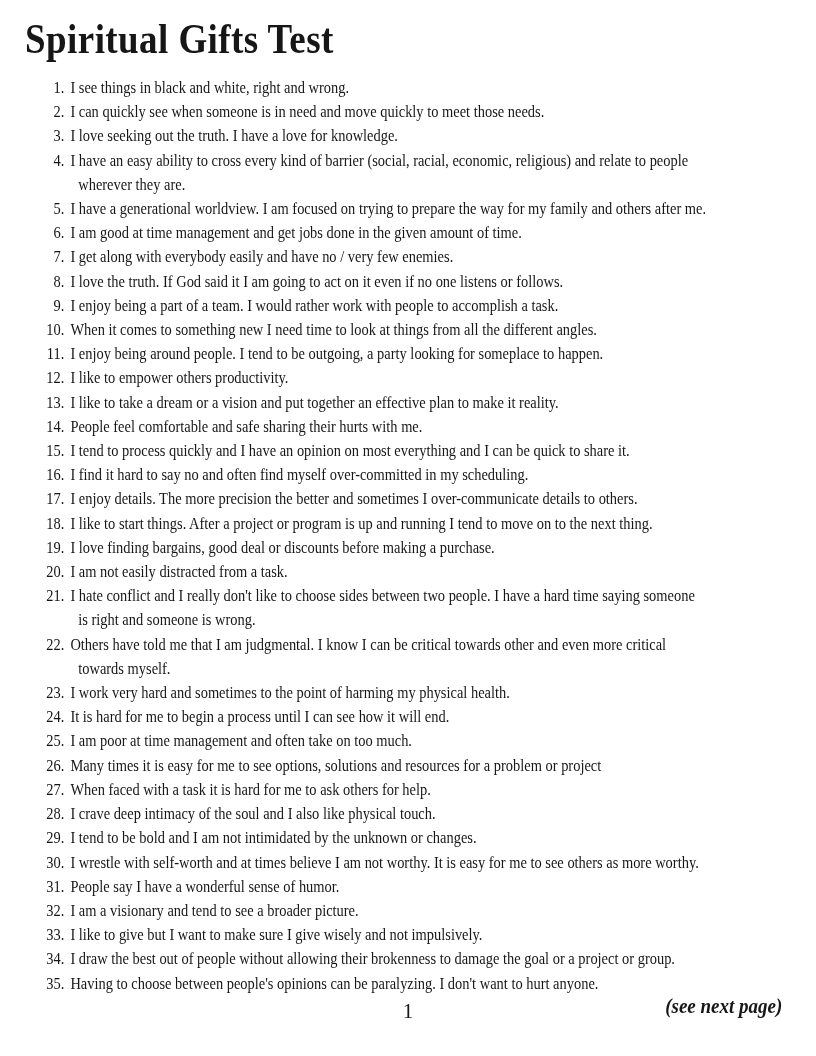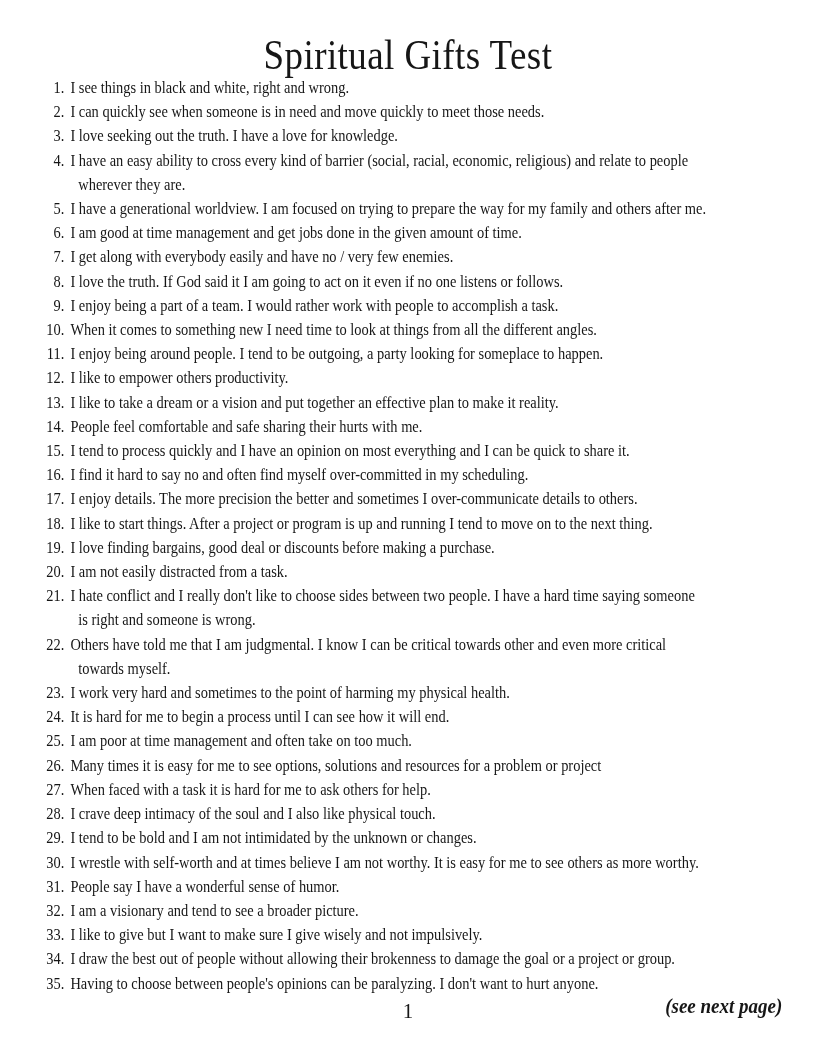--- a/index.html
+++ b/index.html
@@ -6,26 +6,26 @@
   .page {
     position: relative;
     width: 816px;
     height: 1056px;
     background: #ffffff;
     overflow: hidden;
     font-family: "Liberation Serif", serif;
     color: #161616;
   }
   .title {
-    margin: 16px;
+    margin: 0;
     padding-top: 14px;
     display: flex;
-    justify-content: center;
+    justify-content: flex-start;
     font-size: 43px;
-    font-weight: normal;
+    font-weight: bold;
     line-height: 50px;
     white-space: nowrap;
   }
   .title-text {
     display: inline-block;
     transform: scaleX(0.86);
     transform-origin: center top;
     letter-spacing: 0.5px;
   }
   .question-list {

